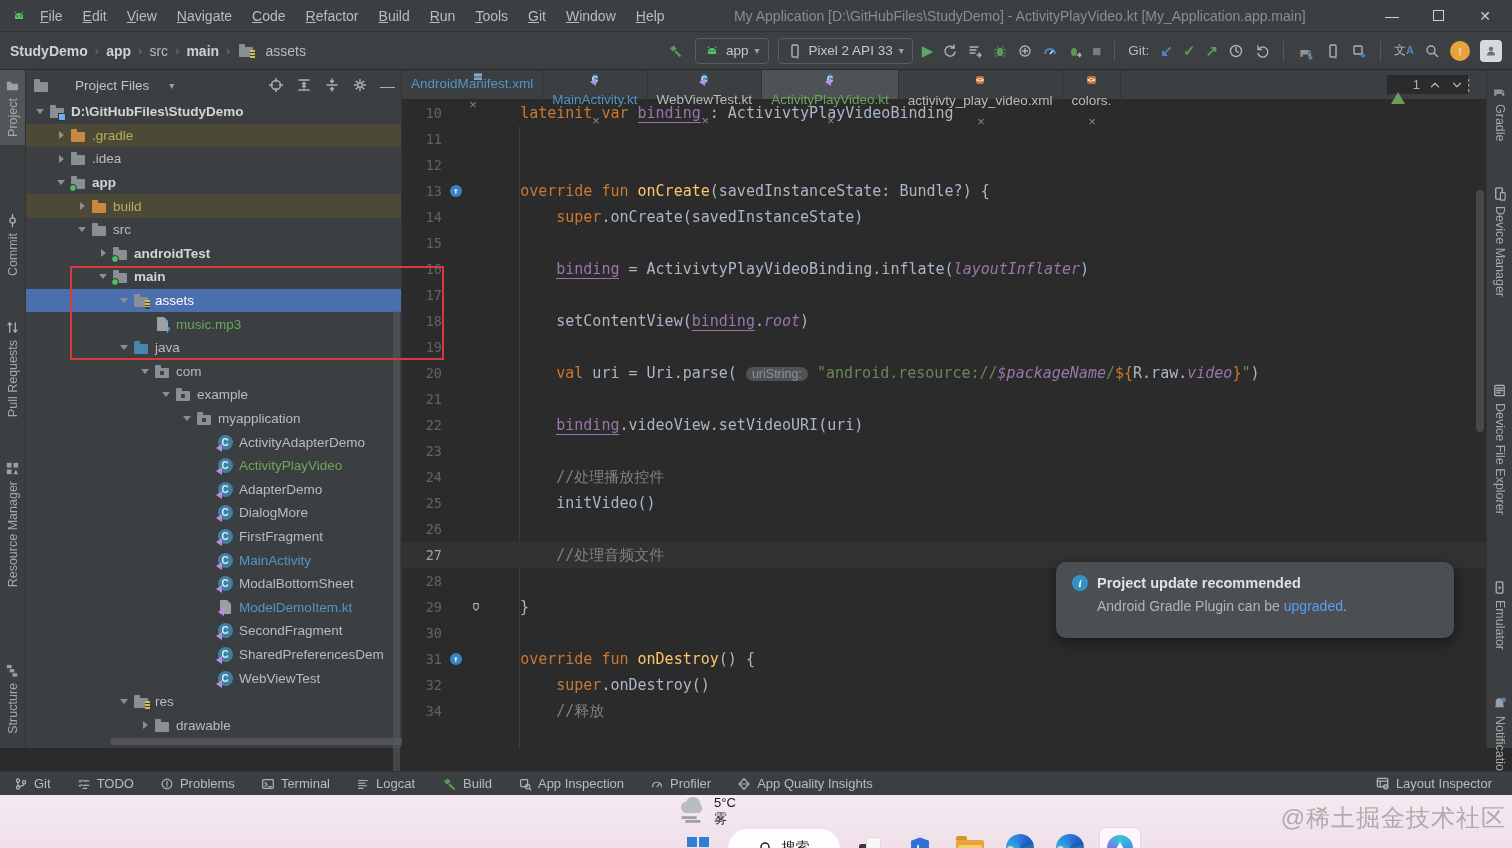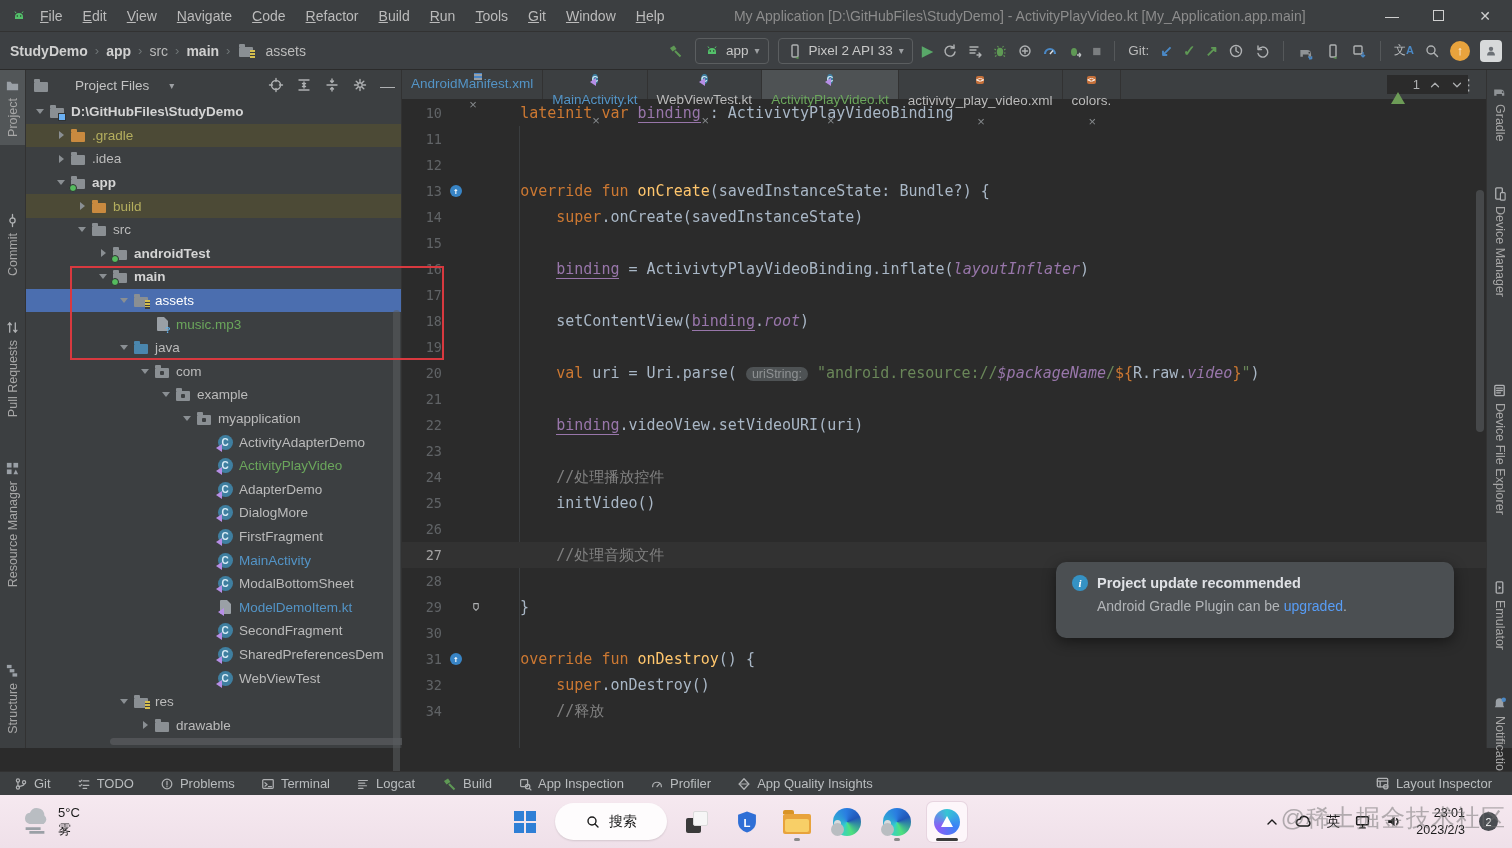--- a/index.html
+++ b/index.html
@@ -118,21 +118,21 @@
   .tw-right .tw-item { margin-right:6px; }
 
   
   .statusbar { position:absolute; left:0; right:0; bottom:30px; height:23px; background:#3c3f41; border-top:1px solid #323232; display:flex; align-items:center; font-size:12.5px; color:#b0b3b5; padding:0 10px; }
   .sb-msg { margin-left:8px; }
   .sb-right { margin-left:auto; display:flex; align-items:center; gap:18px; }
   .sb-item { display:flex; align-items:center; gap:4px; }
   .g-letter { font-weight:bold; font-size:14px; color:#4285f4; }
 
   
-  .taskbar { position:absolute; left:0; right:0; bottom:0; height:53px; background:linear-gradient(#f6e9f0,#efe0e9); display:flex; align-items:center; color:#1b1b1b; }
+  .taskbar { position:absolute; left:0; right:0; bottom:0; height:53px; background:linear-gradient(#f6e9f0,#efe0e9); display:flex; align-items:center; color:#1b1b1b;flex-direction:column; }
   .weather { display:flex; align-items:center; gap:8px; padding-left:20px; width:200px; }
   .weather-text { font-size:13px; line-height:1.25; color:#1b1b1b; }
   .tb-center { display:flex; align-items:center; gap:10px; margin-left:305px; }
   .tb-tile { width:40px; height:40px; border-radius:6px; display:flex; align-items:center; justify-content:center; position:relative; }
   .tb-tile.active { background:#fdf6fa; box-shadow:0 0 0 1px #e7d5e0; }
   .run-dot::after { content:""; position:absolute; bottom:1px; left:50%; transform:translateX(-50%); width:6px; height:3px; border-radius:2px; background:#8a8a8a; }
   .active-bar::after { content:""; position:absolute; bottom:1px; left:50%; transform:translateX(-50%); width:22px; height:3px; border-radius:2px; background:#3d3d3d; }
   .start-grid { width:22px; height:22px; display:grid; grid-template-columns:10px 10px; grid-template-rows:10px 10px; gap:2px; }
   .start-grid i { background:#2f7fd6; }
   .search-pill { height:37px; width:112px; background:#fefcfd; border-radius:19px; display:flex; align-items:center; justify-content:center; gap:8px; font-size:14px; color:#1b1b1b; box-shadow:0 1px 2px rgba(0,0,0,.12); }

